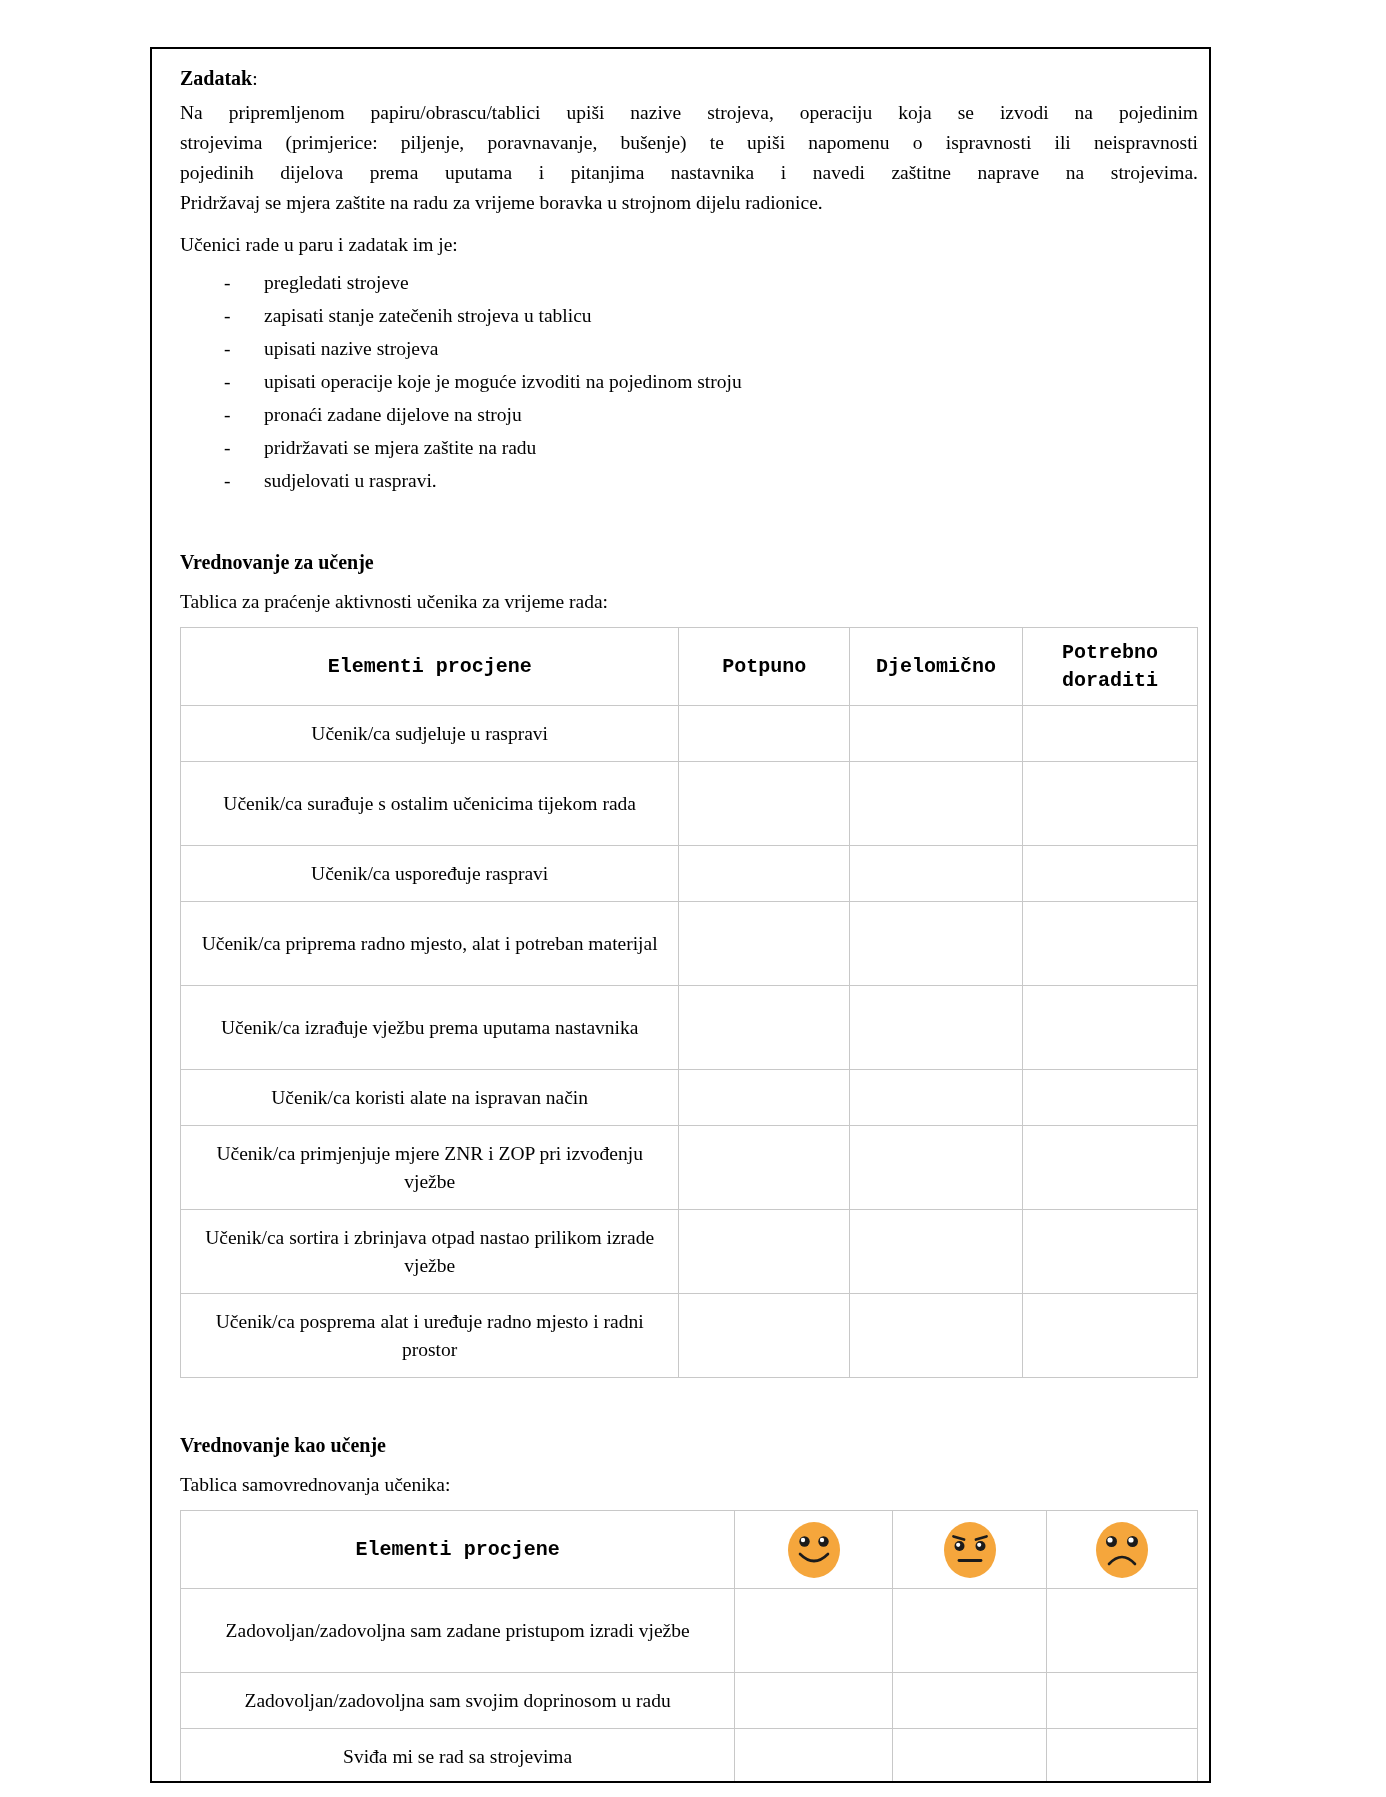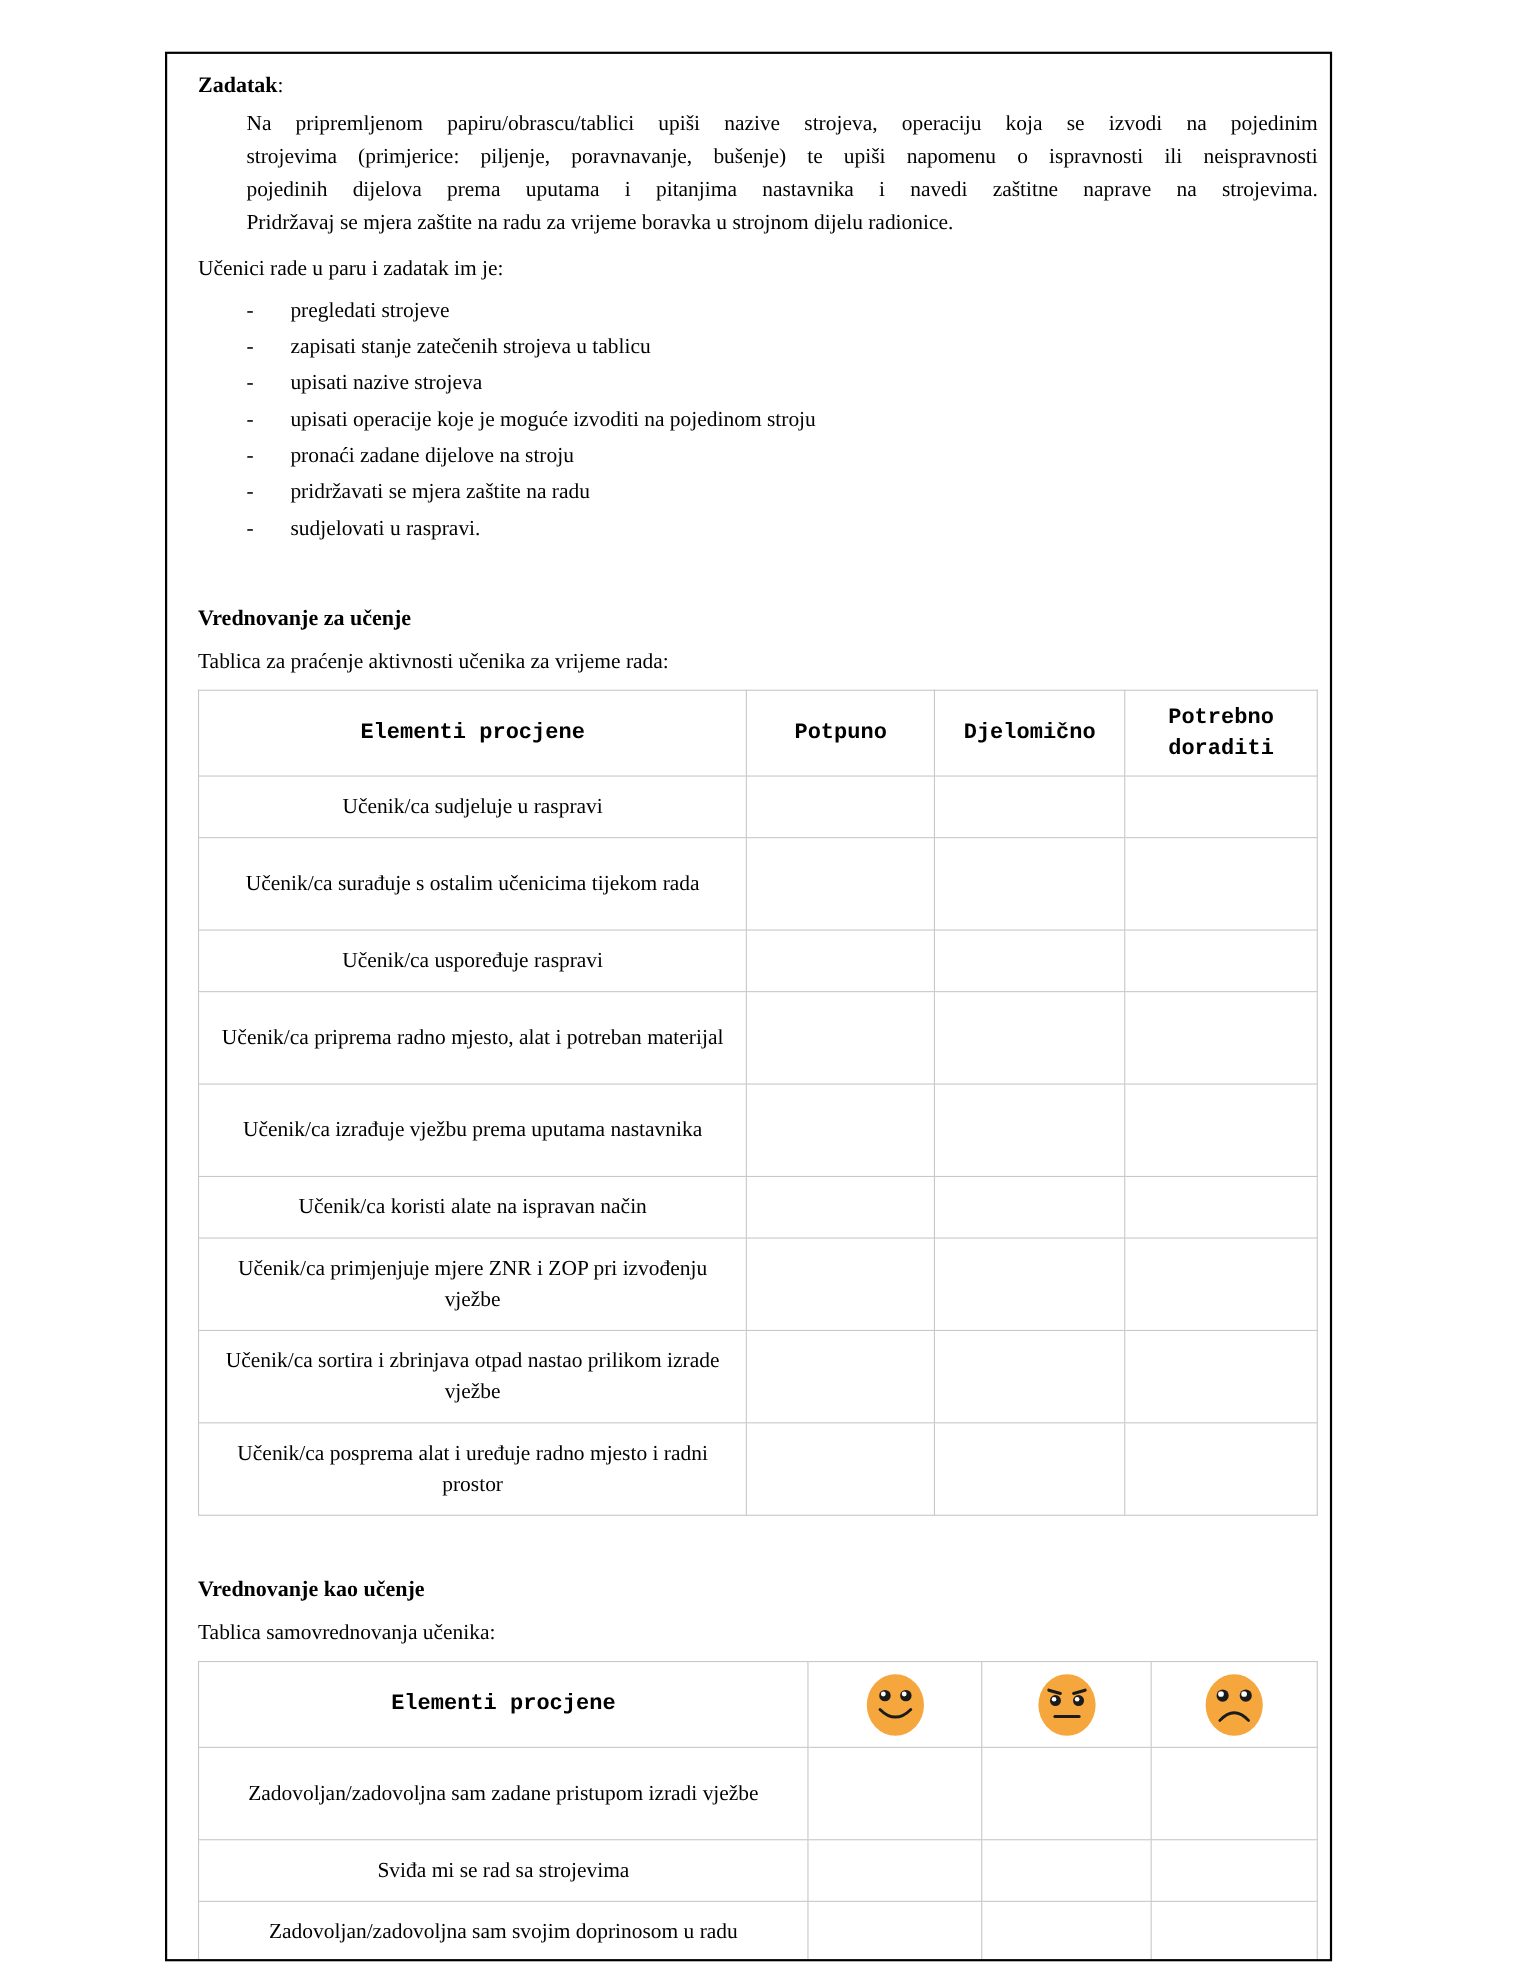--- a/index.html
+++ b/index.html
@@ -15,21 +15,21 @@
     position: absolute;
     left: 150px; top: 47px;
     width: 1061px; height: 1736px;
     border: 2.5px solid #000000;
     padding: 14px 11px 0 28px;
     overflow: hidden;
   }
   .line { font-size: 19.5px; line-height: 30px; }
   .task-title { margin-bottom: 4px; }
   .task-title .bold { font-weight: bold; font-size: 20px; }
-  .para { margin-bottom: 12px; margin-left: 44px; }
+  .para { margin-bottom: 12px; }
   .para-line { font-size: 19.5px; line-height: 30px; }
   .para-line.justified { text-align: justify; text-align-last: justify; }
   .pair-line { margin-bottom: 6px; }
   .task-list { margin-bottom: 50px; }
   .task-item { display: flex; font-size: 19.5px; line-height: 33px; }
   .task-item .dash { width: 40px; margin-left: 44px; flex: 0 0 auto; }
   .section-heading { font-weight: bold; font-size: 20px; line-height: 30px; margin-bottom: 10px; }
   .section-subtitle { font-size: 19.5px; line-height: 30px; margin-bottom: 10px; }
   table { border-collapse: collapse; width: 100%; table-layout: fixed; }
   td, th { border: 1.5px solid #c8c8c8; padding: 4px 12px; font-size: 19.5px; line-height: 28px; }
@@ -224,27 +224,27 @@
         </span>
       </th>
     </tr>
     <tr class="h2">
       <td class="criterion">Zadovoljan/zadovoljna sam zadane pristupom izradi vježbe</td>
       <td class="blank"></td>
       <td class="blank"></td>
       <td class="blank"></td>
     </tr>
     <tr class="h1">
+      <td class="criterion">Zadovoljan/zadovoljna sam svojim doprinosom u radu</td>
+      <td class="blank"></td>
+      <td class="blank"></td>
+      <td class="blank"></td>
+    </tr>
+    <tr class="h1">
       <td class="criterion">Sviđa mi se rad sa strojevima</td>
-      <td class="blank"></td>
-      <td class="blank"></td>
-      <td class="blank"></td>
-    </tr>
-    <tr class="h1">
-      <td class="criterion">Zadovoljan/zadovoljna sam svojim doprinosom u radu</td>
       <td class="blank"></td>
       <td class="blank"></td>
       <td class="blank"></td>
     </tr>
   </tbody>
     </table>
 
 </div>
 
 </body></html>

